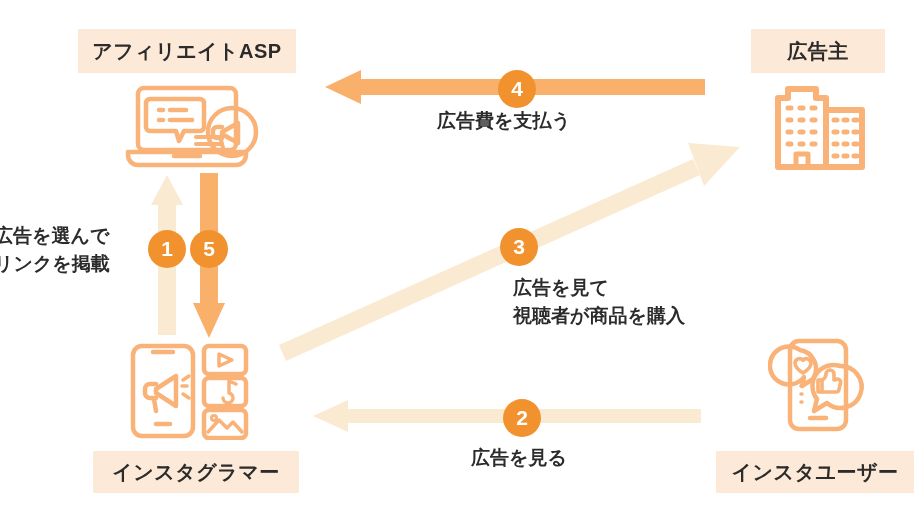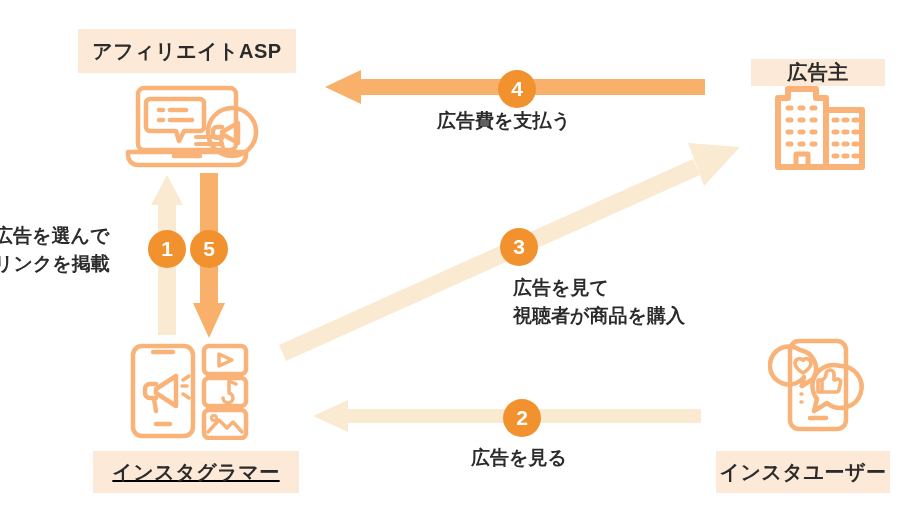--- a/index.html
+++ b/index.html
@@ -29,23 +29,23 @@
   }
   .role-box .role-label {
     font-size: 20px;
     font-weight: bold;
     color: #2b2b2b;
     letter-spacing: 0.5px;
     white-space: nowrap;
   }
 
   #box-asp      { left: 78px;  top: 29px;  width: 218px; height: 44px; }
-  #box-adv      { left: 751px; top: 29px;  width: 134px; height: 27px; margin-top: 30px; }
-  #box-gramer   { left: 93px;  top: 451px; width: 206px; height: 42px; text-decoration: underline; }
-  #box-user     { left: 716px; top: 451px; width: 174px; height: 42px; }
+  #box-adv      { left: 751px; top: 29px;  width: 134px; height: 44px; }
+  #box-gramer   { left: 93px;  top: 451px; width: 206px; height: 42px; }
+  #box-user     { left: 716px; top: 451px; width: 198px; height: 42px; }
 
   
   .icon-wrap {
     position: absolute;
   }
   .icon-wrap svg { display: block; }
 
   #icon-laptop  { left: 118px; top: 82px; }
   #icon-building{ left: 772px; top: 84px; }
   #icon-phone   { left: 128px; top: 342px; }

